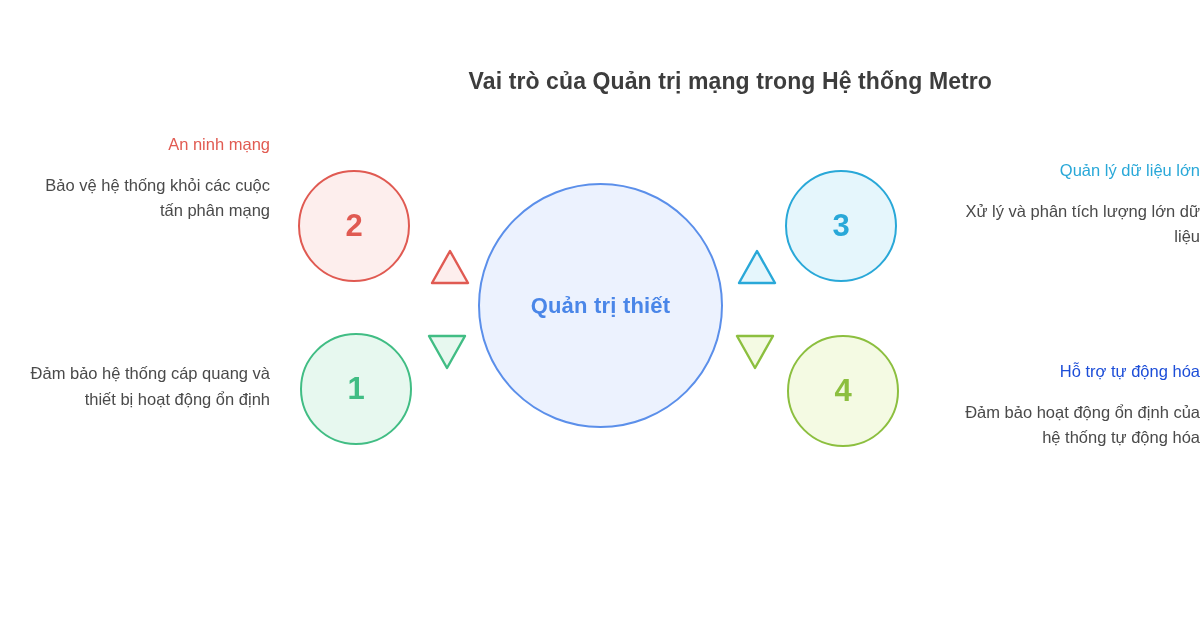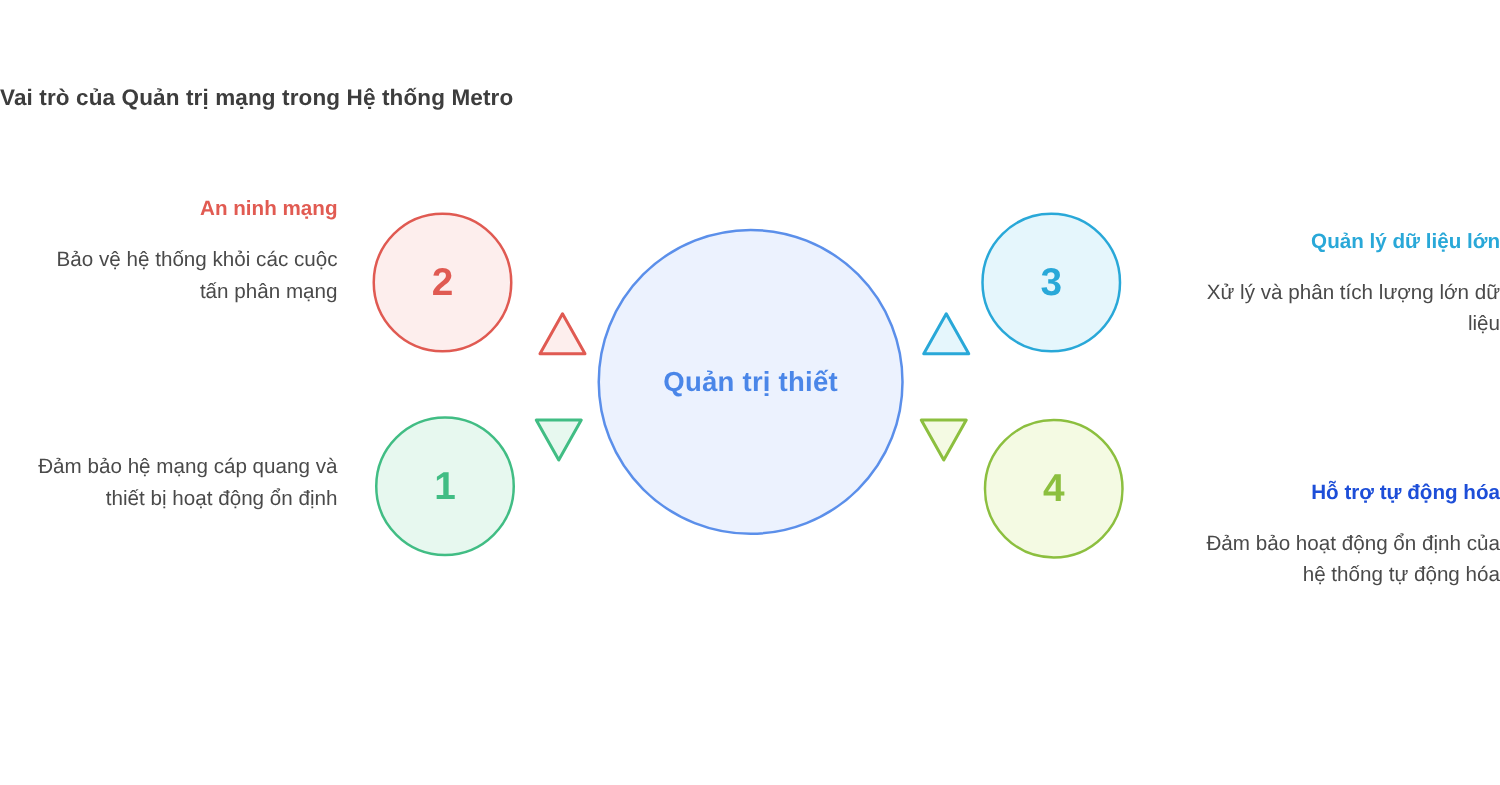--- a/index.html
+++ b/index.html
@@ -19,42 +19,41 @@
     position: absolute;
     inset: 0;
   }
 
   
   .title {
     position: absolute;
     top: 68px;
     left: 0;
     width: 992px;
-    text-align: left;
-    font-size: 18px;
+    text-align: right;
+    font-size: 23px;
     font-weight: bold;
     color: #3d3d3d;
     letter-spacing: 0.1px;
   }
 
   
   .side-block {
     position: absolute;
     width: 250px;
   }
   .side-block.left  { left: 20px;  text-align: right; }
   .side-block.right { left: 950px; text-align: right;  }
 
   .block-heading {
     font-size: 16.5px;
-    font-weight: bold;
+    font-weight: normal;
     line-height: 1.25;
     margin-bottom: 18px;
     white-space: nowrap;
-    margin-top: 23px;
   }
   .side-block.left .block-heading { white-space: normal; }
 
   .block-desc {
     font-size: 16.5px;
     color: #4a4a4a;
     line-height: 1.55;
     font-weight: 400;
   }
 
@@ -116,21 +115,21 @@
 <div id="diagram-root">
 
   <div class="title">Vai trò của Quản trị mạng trong Hệ thống Metro</div>
 
   <div class="side-block left" id="block-security">
     <div class="block-heading" style="color:#e15b52;">An ninh mạng</div>
     <div class="block-desc">Bảo vệ hệ thống khỏi các cuộc tấn phân mạng</div>
   </div>
 
   <div class="side-block left" id="block-infra">
-    <div class="block-desc">Đảm bảo hệ mạng cáp quang và thiết bị hoạt động ổn định</div>
+    <div class="block-desc">Đảm bảo hệ thống cáp quang và thiết bị hoạt động ổn định</div>
   </div>
 
   <div class="side-block right" id="block-bigdata">
     <div class="block-heading" style="color:#29a8d8;">Quản lý dữ liệu lớn</div>
     <div class="block-desc">Xử lý và phân tích lượng lớn dữ liệu</div>
   </div>
 
   <div class="side-block right" id="block-automation">
     <div class="block-heading" style="color:#1d4ed8;">Hỗ trợ tự động hóa</div>
     <div class="block-desc">Đảm bảo hoạt động ổn định của hệ thống tự động hóa</div>

